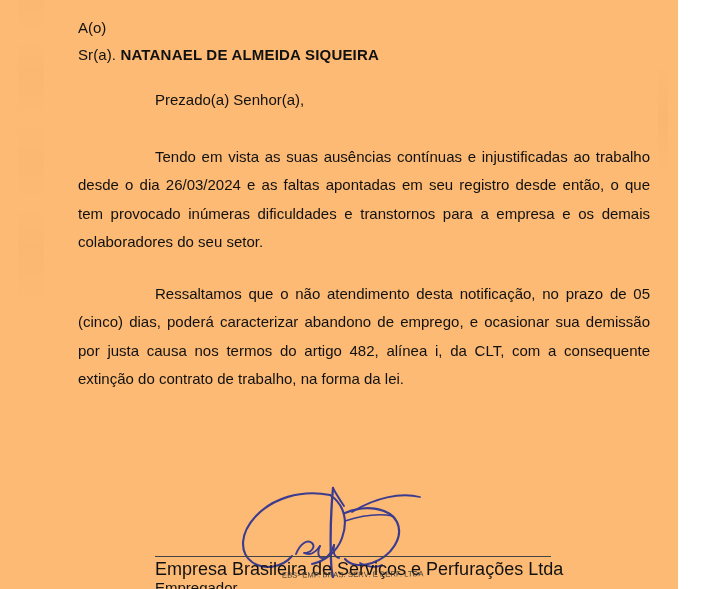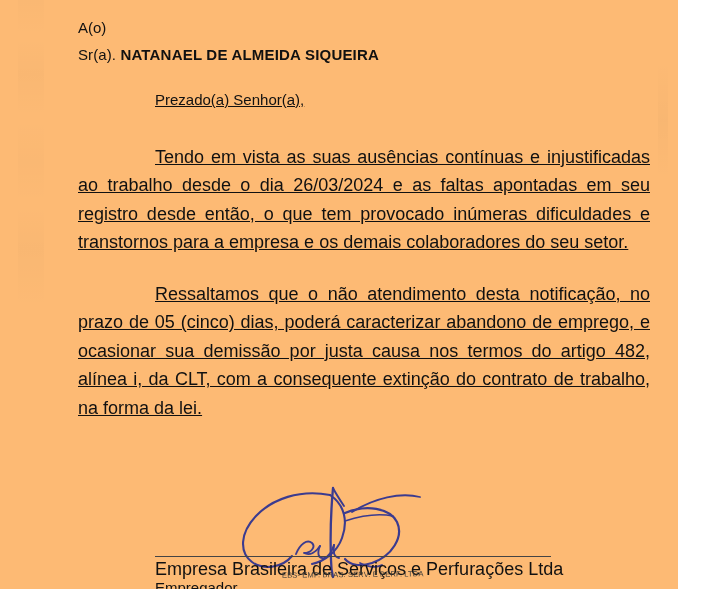--- a/index.html
+++ b/index.html
@@ -59,25 +59,24 @@
     font-weight: bold;
     letter-spacing: 0.2px;
     margin-top: 22px;
   }
 
   .body-block {
     position: absolute;
     left: 78px;
     top: 86px;
     width: 572px;
-    text-decoration: underline;
   }
   p.para {
     margin: 0 0 23px 0;
-    font-size: 18px;
+    font-size: 15px;
     line-height: 28.5px;
     text-align: justify;
     text-indent: 77px;
     -webkit-hyphens: none;
     hyphens: none;
   }
   p.para:last-child {
     margin-bottom: 12px;
   }
   p.greeting {

